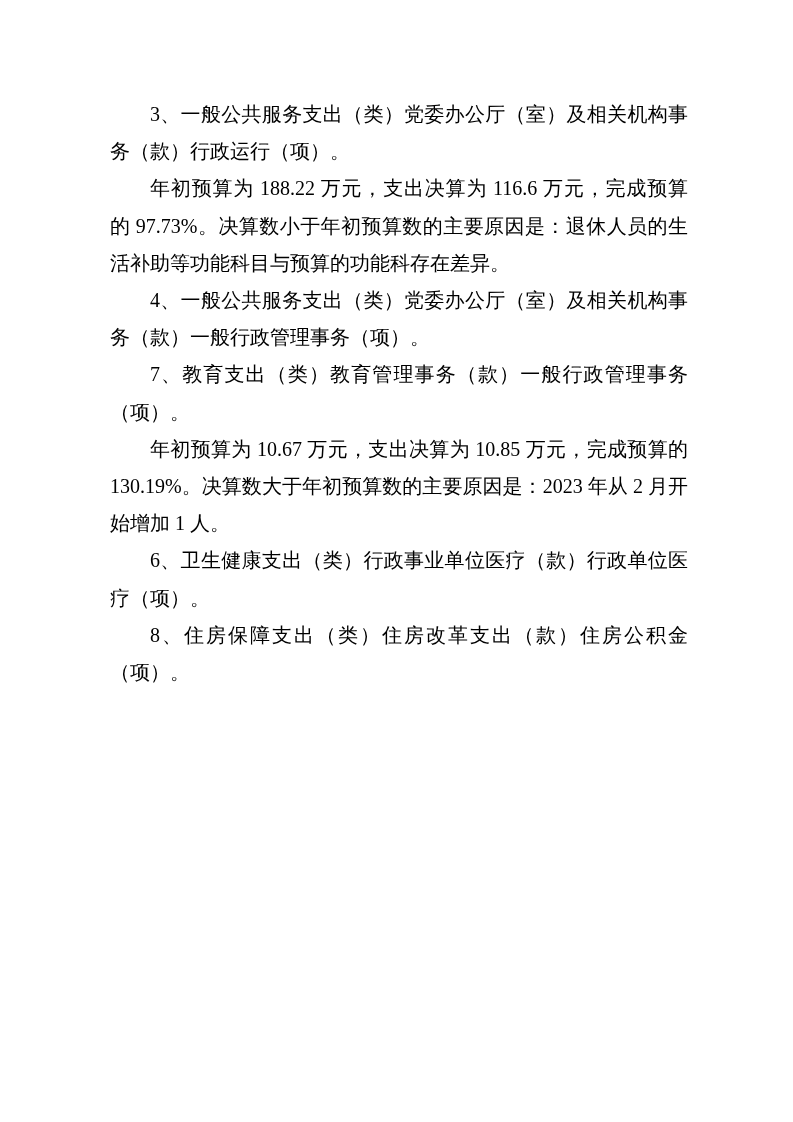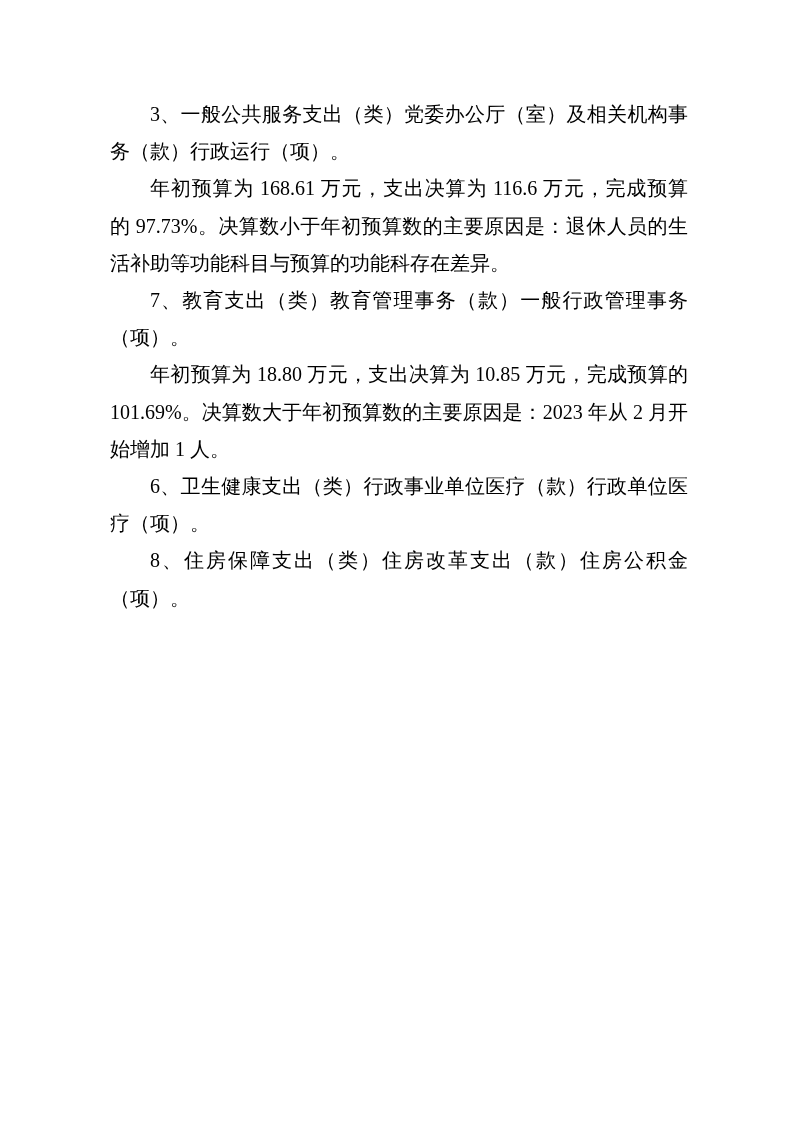--- a/index.html
+++ b/index.html
@@ -33,19 +33,20 @@
     text-indent: 2em;
     word-break: break-all;
   }
 </style>
 </head>
 <body>
 
 <div class="page">
   <div class="doc-content">
     <p class="doc-paragraph">3、一般公共服务支出（类）党委办公厅（室）及相关机构事务（款）行政运行（项）。</p>
-    <p class="doc-paragraph">年初预算为 168.61 万元，支出决算为 116.6 万元，完成预算的 97.73%。决算数小于年初预算数的主要原因是：退休人员的生活补助等功能科目与预算的功能科存在差异。</p>
+    <p class="doc-paragraph">年初预算为 188.22 万元，支出决算为 116.6 万元，完成预算的 97.73%。决算数小于年初预算数的主要原因是：退休人员的生活补助等功能科目与预算的功能科存在差异。</p>
+    <p class="doc-paragraph">4、一般公共服务支出（类）党委办公厅（室）及相关机构事务（款）一般行政管理事务（项）。</p>
     <p class="doc-paragraph">7、教育支出（类）教育管理事务（款）一般行政管理事务（项）。</p>
-    <p class="doc-paragraph">年初预算为 18.80 万元，支出决算为 10.85 万元，完成预算的 101.69%。决算数大于年初预算数的主要原因是：2023 年从 2 月开始增加 1 人。</p>
+    <p class="doc-paragraph">年初预算为 10.67 万元，支出决算为 10.85 万元，完成预算的 130.19%。决算数大于年初预算数的主要原因是：2023 年从 2 月开始增加 1 人。</p>
     <p class="doc-paragraph">6、卫生健康支出（类）行政事业单位医疗（款）行政单位医疗（项）。</p>
     <p class="doc-paragraph">8、住房保障支出（类）住房改革支出（款）住房公积金（项）。</p>
   </div>
 </div>
 
 </body></html>

